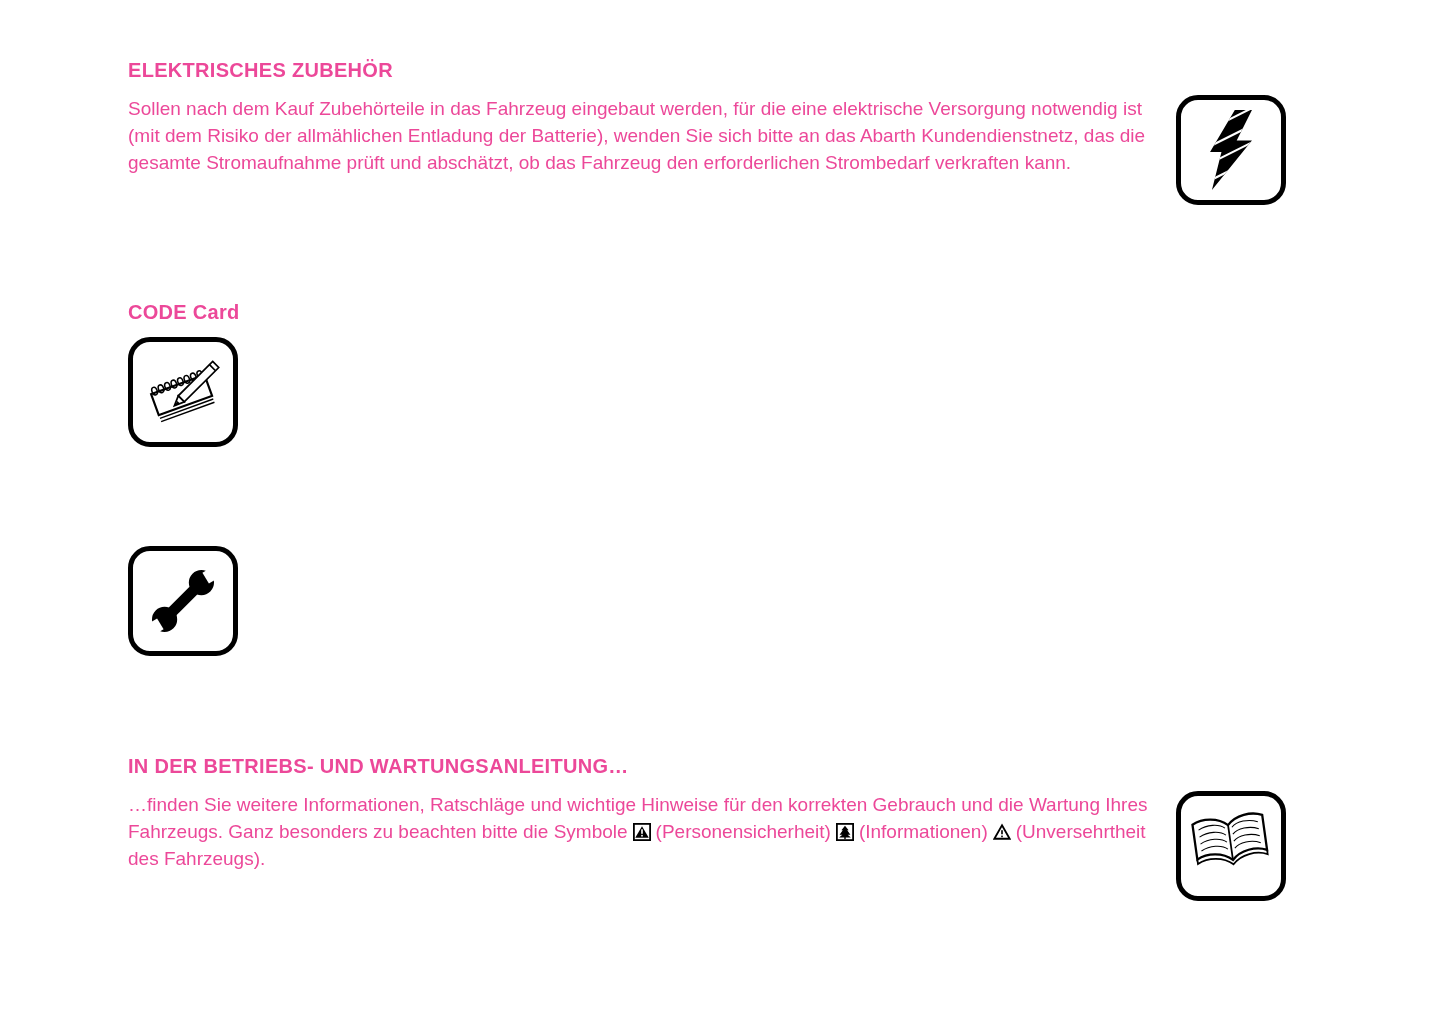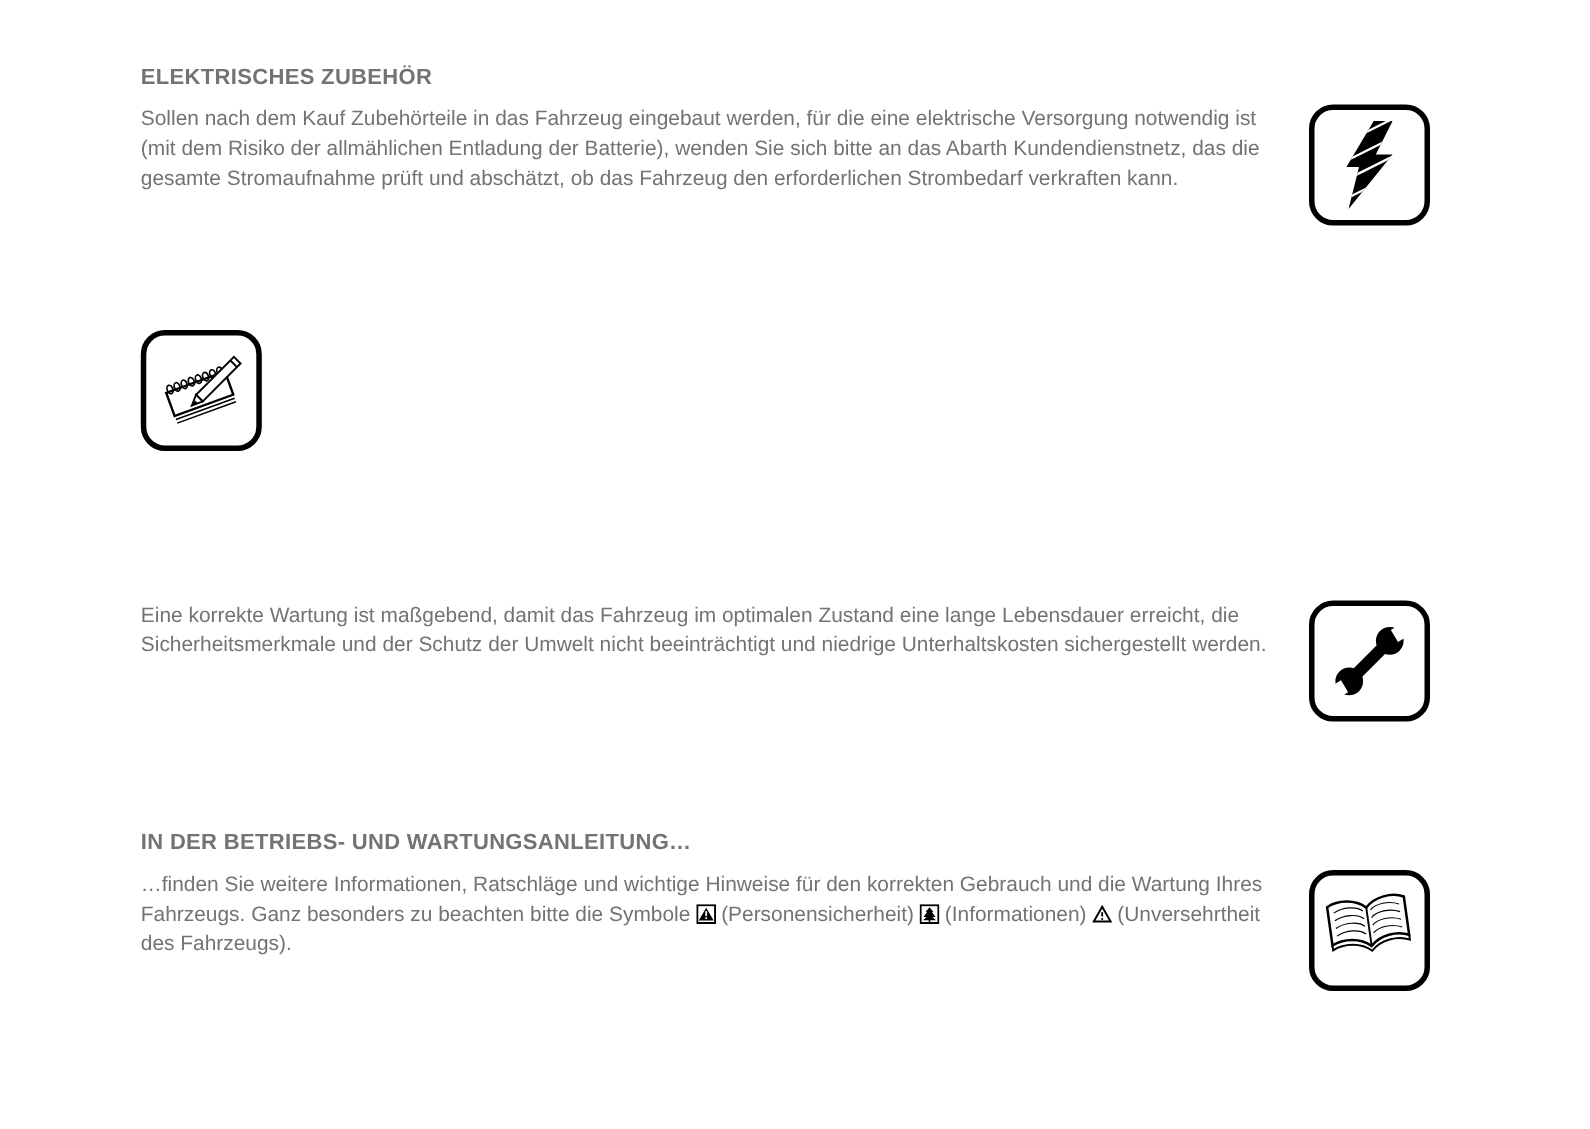--- a/index.html
+++ b/index.html
@@ -2,39 +2,38 @@
 <html lang="de"><head>
 <meta charset="utf-8">
 <style>
   html,body { margin:0; padding:0; background:#ffffff; }
   .page {
     position: relative;
     width: 1445px;
     height: 1026px;
     background: #ffffff;
     font-family: "Liberation Sans", "DejaVu Sans", sans-serif;
-    color: #737373;
+    color: #ec4899;
     overflow: hidden;
   }
   .sec {
     position: absolute;
     left: 128px;
     width: 1172px;
   }
   .sec h2 {
     margin: 0 0 13px 0;
     font-size: 20px;
     line-height: 24px;
     font-weight: bold;
     letter-spacing: 0.3px;
   }
   .row {
     display: flex;
     align-items: flex-start;
-    justify-content: space-between;
   }
   .body {
     margin: 0;
     width: 1048px;
     font-size: 19px;
     line-height: 27px;
   }
   .iconbox {
     flex: 0 0 auto;
     width: 100px;
@@ -79,20 +78,21 @@
             <line x1="-20" y1="88" x2="70" y2="43"></line>
             <line x1="-20" y1="106" x2="70" y2="61"></line>
             <line x1="-20" y1="124" x2="70" y2="79"></line>
           </g>
         </svg>
       </div>
     </div>
   </section>
 
   <section class="sec" style="top:300px">
+    <h2>CODE Card</h2>
     <div class="row">
       <div class="iconbox">
         <svg viewBox="0 0 100 100" width="86" height="86" aria-hidden="true">
           <g transform="rotate(-20 50 55)">
             <rect x="16" y="40" width="66" height="26" fill="#fff" stroke="#000" stroke-width="2.5"></rect>
             <line x1="16" y1="70" x2="82" y2="70" stroke="#000" stroke-width="1.6"></line>
             <line x1="16" y1="74" x2="82" y2="74" stroke="#000" stroke-width="1.6"></line>
             <g fill="none" stroke="#000" stroke-width="1.8">
               <ellipse cx="21" cy="38" rx="3" ry="4.6"></ellipse>
               <ellipse cx="29" cy="38" rx="3" ry="4.6"></ellipse>
@@ -110,21 +110,20 @@
             <polygon points="43.5,60.5 40,66 46.5,63.5" fill="#000"></polygon>
             <line x1="87.5" y1="25" x2="80.5" y2="18" stroke="#000" stroke-width="2"></line>
           </g>
         </svg>
       </div>
     </div>
   </section>
 
   <section class="sec" style="top:546px">
     <div class="row">
-      <p class="body">Eine korrekte Wartung ist maßgebend, damit das Fahrzeug im optimalen Zustand eine lange Lebensdauer erreicht, die Sicherheitsmerkmale und der Schutz der Umwelt nicht beeinträchtigt und niedrige Unterhaltskosten sichergestellt werden.</p>
       <div class="iconbox">
         <svg viewBox="0 0 100 100" width="84" height="84" aria-hidden="true">
           <g transform="rotate(-45 50 50)">
             <circle cx="19" cy="50" r="15" fill="#000"></circle>
             <circle cx="81" cy="50" r="15" fill="#000"></circle>
             <rect x="19" y="43.5" width="62" height="13" fill="#000"></rect>
             <rect x="-2" y="41" width="14" height="15" fill="#fff" transform="rotate(14 5 48)"></rect>
             <rect x="88" y="44" width="14" height="15" fill="#fff" transform="rotate(14 95 52)"></rect>
           </g>
         </svg>

